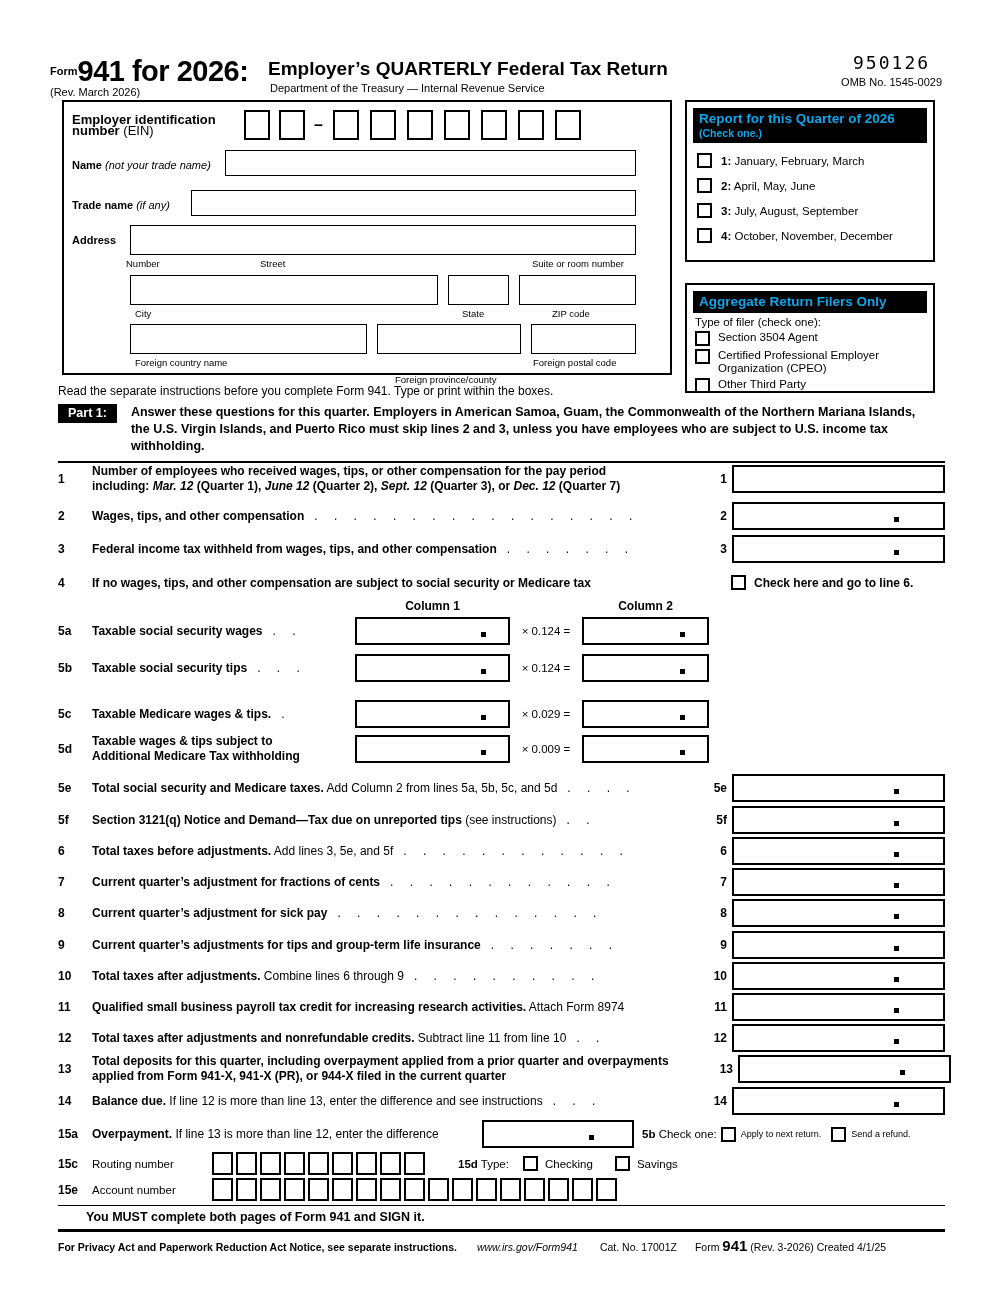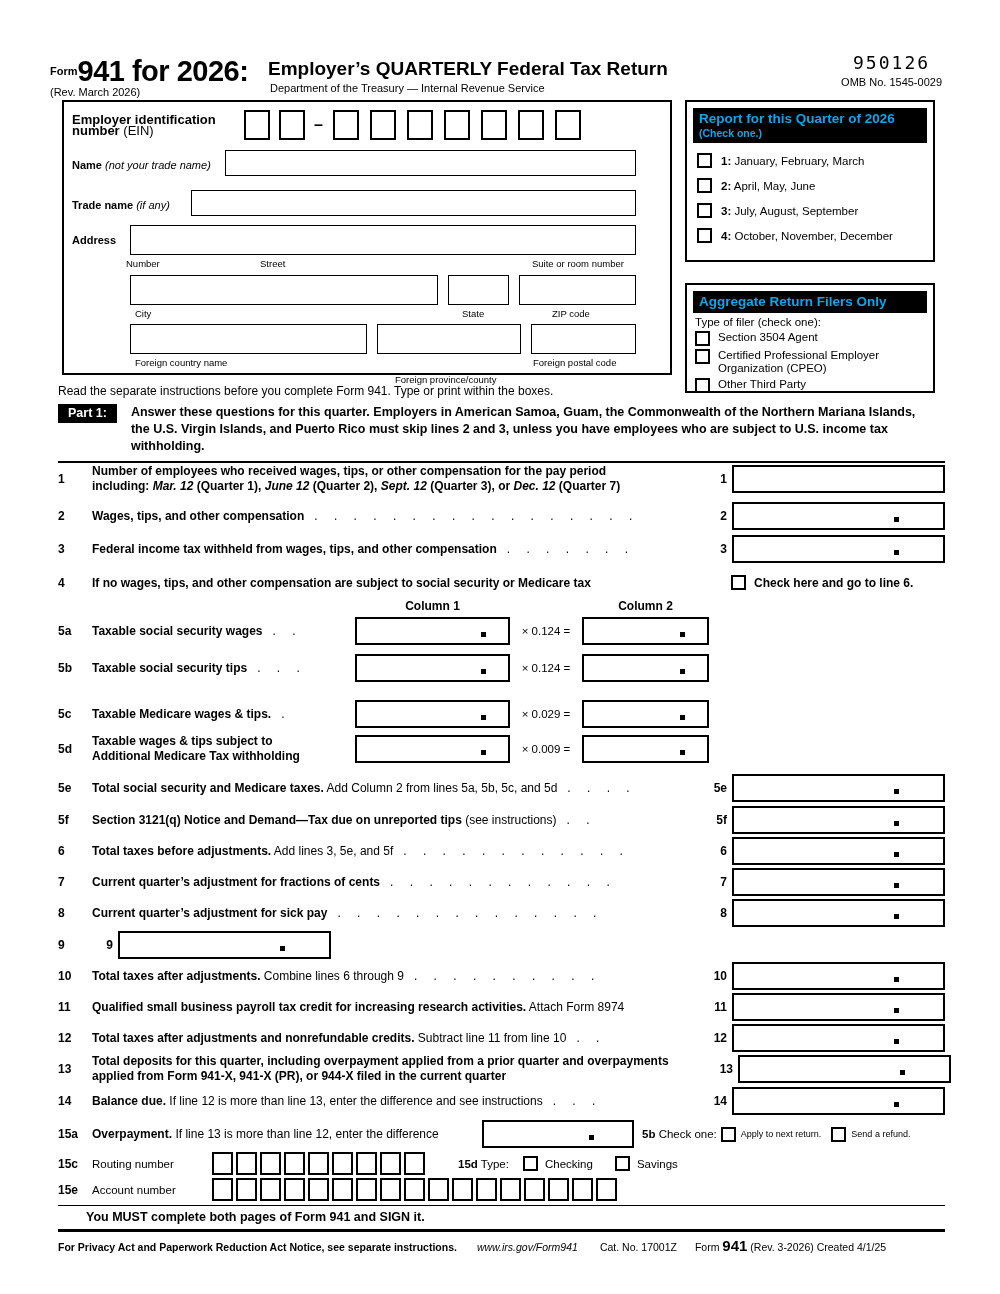--- a/index.html
+++ b/index.html
@@ -346,20 +346,21 @@
       <span class="lnum">8</span>
       <span class="ltext"><b>Current quarter’s adjustment for sick pay</b><span class="dots">. . . . . . . . . . . . . .</span></span>
       <span class="rnum">8</span>
       <div class="amt">
           <span class="dp"></span>
         </div>
     </div>
 
     <div class="row" style="margin-bottom:3px;">
       <span class="lnum">9</span>
+      <span class="ltext"><b>Current quarter’s adjustments for tips and group-term life insurance</b><span class="dots">. . . . . . .</span></span>
       <span class="rnum">9</span>
       <div class="amt">
           <span class="dp"></span>
         </div>
     </div>
 
     <div class="row" style="margin-bottom:3px;">
       <span class="lnum">10</span>
       <span class="ltext"><b>Total taxes after adjustments.</b><span> Combine lines 6 through 9</span><span class="dots">. . . . . . . . . .</span></span>
       <span class="rnum">10</span>

